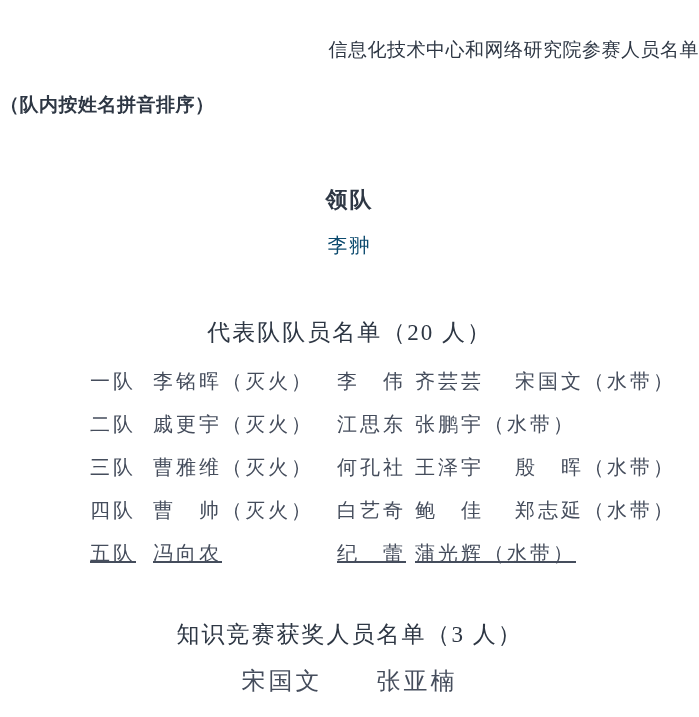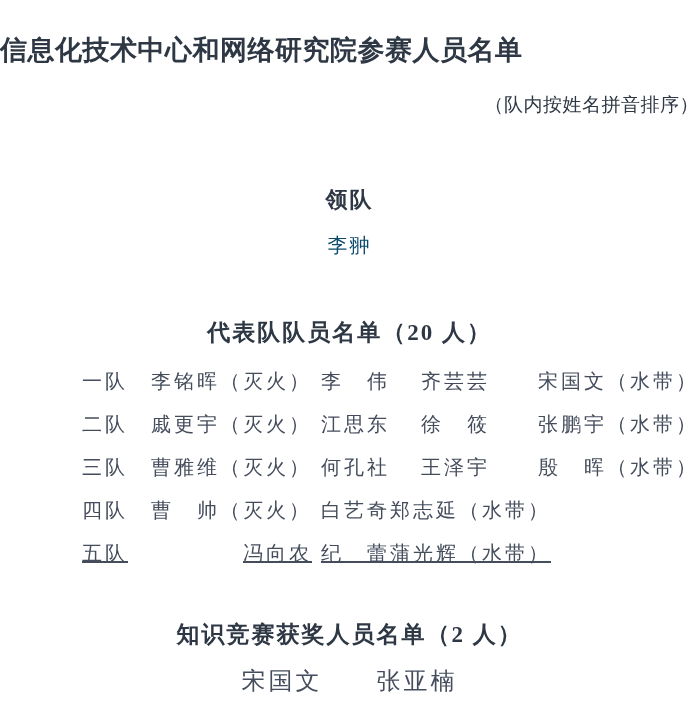--- a/index.html
+++ b/index.html
@@ -10,33 +10,33 @@
   body {
     width: 699px;
     height: 717px;
     padding-top: 33px;
     box-sizing: border-box;
     font-family: "Liberation Serif", "DejaVu Serif", serif;
     color: #454d5c;
     overflow: hidden;
   }
   .doc-title {
-    text-align: left;
-    font-size: 27px;
+    text-align: right;
+    font-size: 19px;
     line-height: 34px;
-    font-weight: bold;
+    font-weight: normal;
     color: #2e3744;
     letter-spacing: 0.5px;
   }
   .doc-subtitle {
     margin-top: 26px;
-    text-align: right;
+    text-align: left;
     font-size: 19px;
     line-height: 24px;
-    font-weight: normal;
+    font-weight: bold;
     color: #2e3744;
     letter-spacing: 0.5px;
   }
   .leader-heading {
     margin-top: 69px;
     text-align: center;
     font-size: 22px;
     line-height: 28px;
     font-weight: bold;
     color: #2e3744;
@@ -47,39 +47,38 @@
     text-align: center;
     font-size: 20px;
     line-height: 26px;
     color: #0c4a6e;
     letter-spacing: 2px;
   }
   .section-heading {
     text-align: center;
     font-size: 23px;
     line-height: 30px;
-    font-weight: bold;
+    font-weight: normal;
     color: #2e3744;
     letter-spacing: 2px;
   }
   .team-heading { margin-top: 60px; }
   .team-rows {
     margin-top: 20px;
   }
   .team-row {
     display: grid;
     grid-template-columns: 63px 184px 78px 100px auto;
-    padding-left: 65px;
+    padding-left: 90px;
     font-size: 20px;
     line-height: 26px;
     letter-spacing: 3px;
     color: #454d5c;
     margin-bottom: 17px;
     white-space: nowrap;
-    text-align: right;
   }
   .team-row:last-child { margin-bottom: 0; text-decoration: underline; }
   .award-heading { margin-top: 54px; }
   .award-names {
     margin-top: 18px;
     text-align: center;
     font-size: 24px;
     line-height: 26px;
     color: #454d5c;
     letter-spacing: 3px;
@@ -101,38 +100,38 @@
     <span>一队</span>
     <span>李铭晖（灭火）</span>
     <span>李　伟</span>
     <span>齐芸芸</span>
     <span>宋国文（水带）</span>
   </div>
   <div class="team-row">
     <span>二队</span>
     <span>戚更宇（灭火）</span>
     <span>江思东</span>
-    <span>徐　筱</span>
     <span>张鹏宇（水带）</span>
   </div>
   <div class="team-row">
     <span>三队</span>
     <span>曹雅维（灭火）</span>
     <span>何孔社</span>
     <span>王泽宇</span>
     <span>殷　晖（水带）</span>
   </div>
   <div class="team-row">
     <span>四队</span>
     <span>曹　帅（灭火）</span>
     <span>白艺奇</span>
+    <span>鲍　佳</span>
     <span>郑志延（水带）</span>
   </div>
   <div class="team-row">
     <span>五队</span>
     <span>冯向农</span>
     <span>纪　蕾</span>
     <span>蒲光辉（水带）</span>
   </div>
 </div>
 
-<div class="section-heading award-heading">知识竞赛获奖人员名单（2 人）</div>
+<div class="section-heading award-heading">知识竞赛获奖人员名单（3 人）</div>
 <div class="award-names">宋国文　　张亚楠</div>
 
 </body></html>

